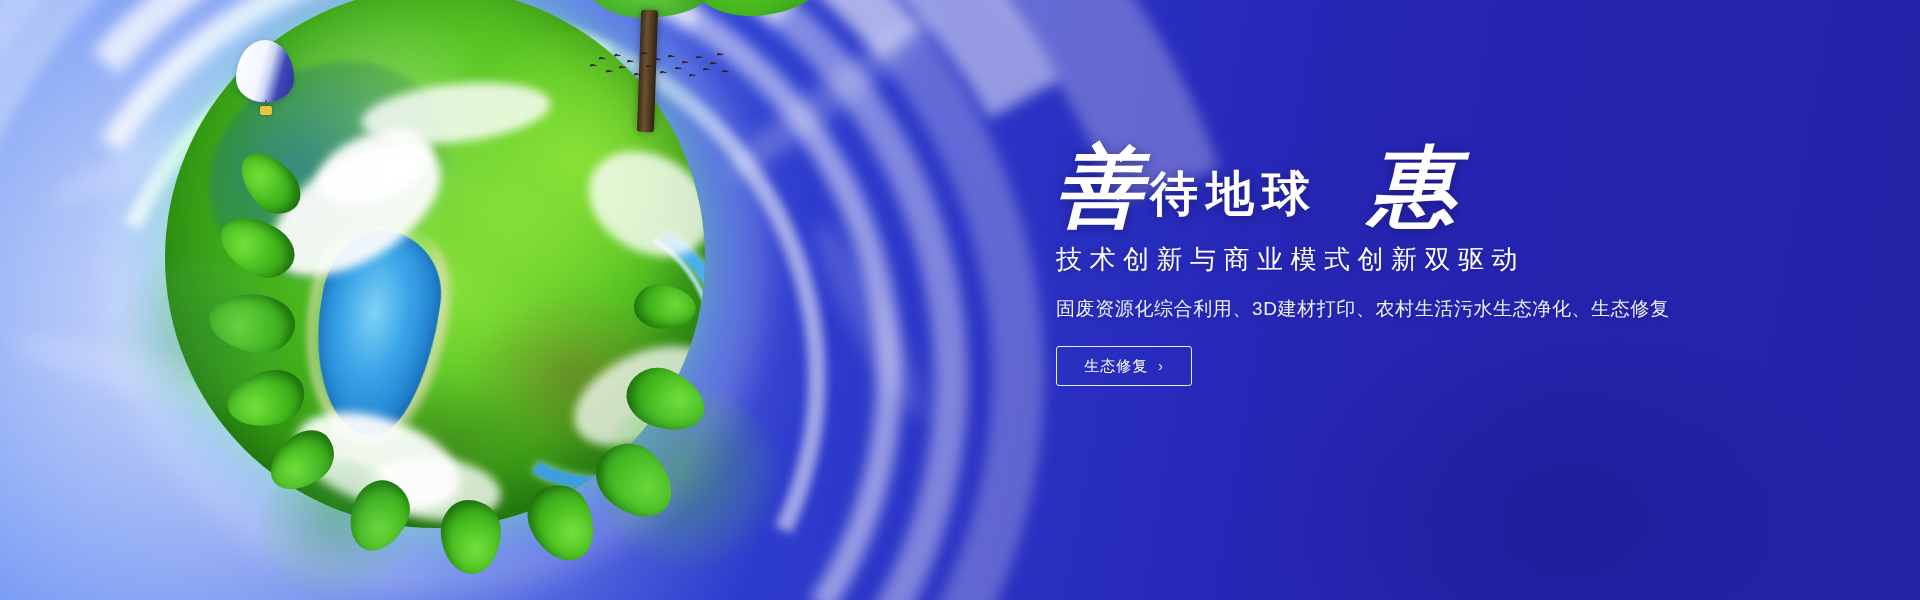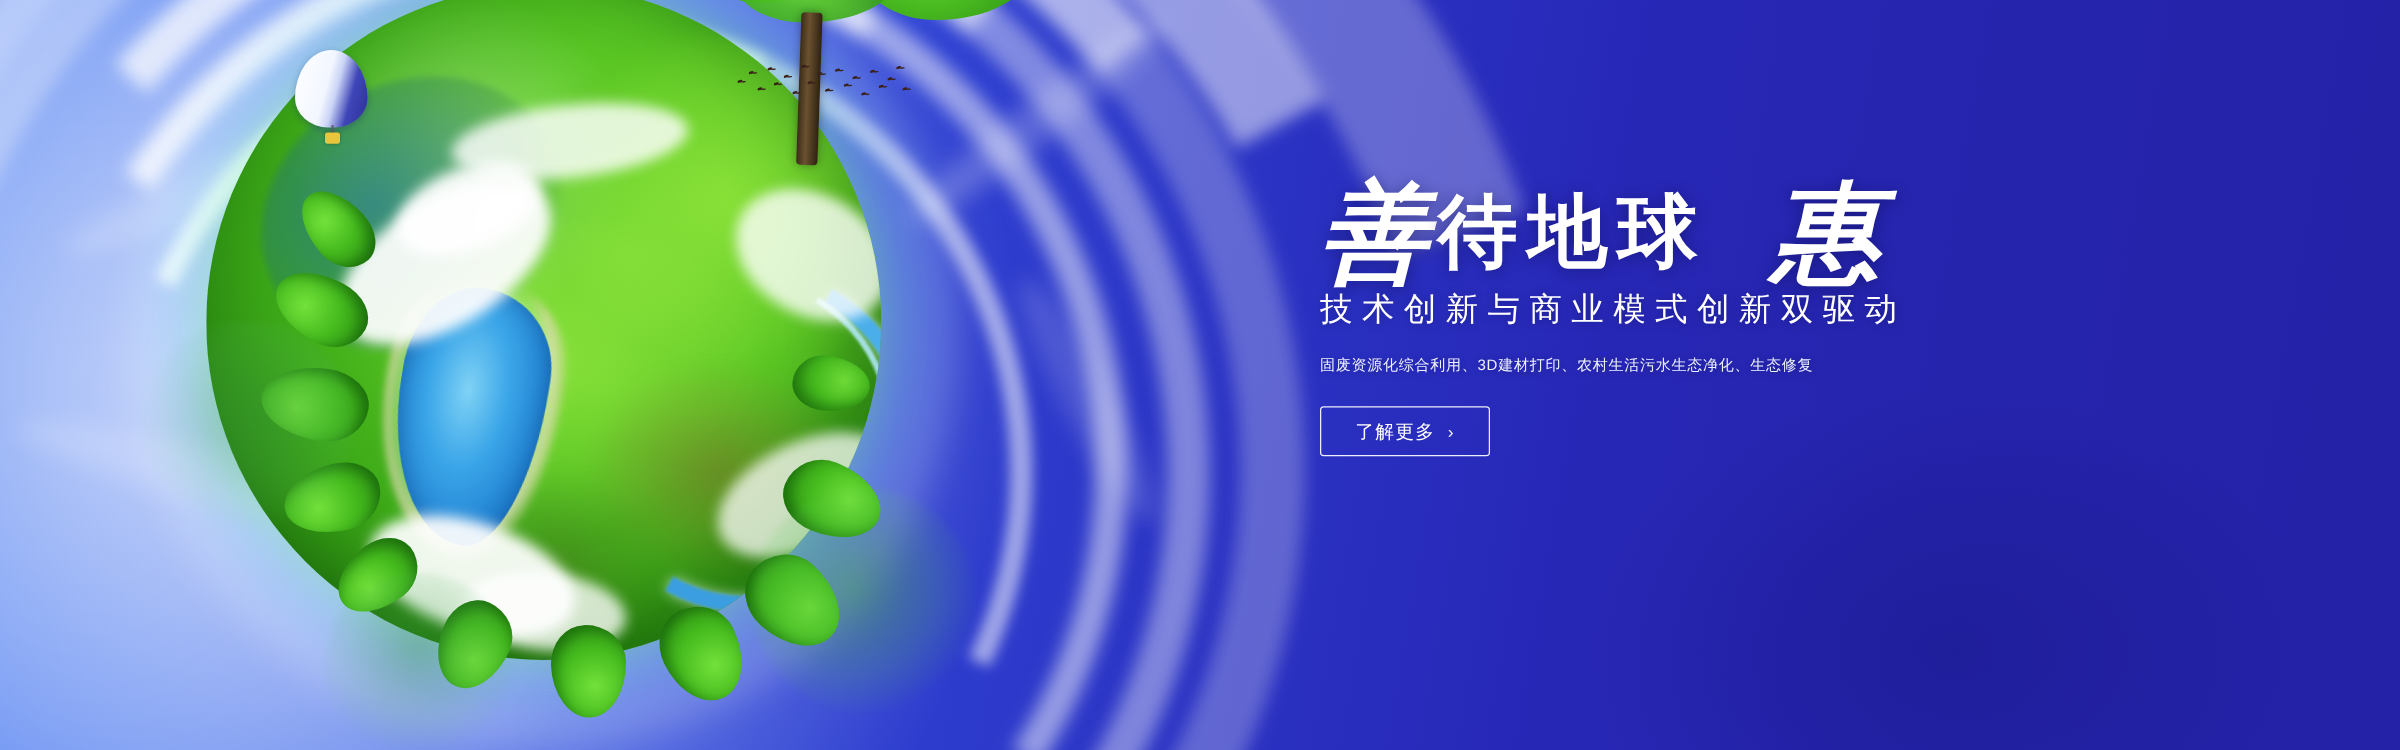--- a/index.html
+++ b/index.html
@@ -166,32 +166,32 @@
 
   #headline{display:flex;align-items:flex-end;color:#fff;white-space:nowrap;
     text-shadow:0 2px 12px rgba(10,10,70,.45);line-height:1;}
   #headline .big{
     font-family:"Liberation Serif","DejaVu Serif",serif;
     font-size:86px;font-weight:700;font-style:italic;
     letter-spacing:0;position:relative;top:6px;
   }
   #headline .small{
     font-family:"Liberation Serif","DejaVu Serif",serif;
-    font-size:64px;font-weight:600;letter-spacing:8px;
+    font-size:48px;font-weight:600;letter-spacing:8px;
     margin-left:8px;position:relative;top:-6px;
   }
   #headline .gap{width:52px;}
 
   #subtitle{
-    margin-top:6px;color:#ffffff;font-size:26px;font-weight:400;
+    margin-top:18px;color:#ffffff;font-size:26px;font-weight:400;
     letter-spacing:7.5px;white-space:nowrap;
     text-shadow:0 1px 8px rgba(10,10,70,.35);
   }
   #desc{
-    margin-top:19px;color:#eef1ff;font-size:12px;font-weight:400;
+    margin-top:19px;color:#eef1ff;font-size:19px;font-weight:400;
     letter-spacing:.6px;white-space:nowrap;
     text-shadow:0 1px 6px rgba(10,10,70,.3);
   }
   #cta{
     margin-top:24px;display:inline-flex;align-items:center;justify-content:center;
     gap:10px;width:136px;height:40px;
     border:1px solid rgba(255,255,255,.92);border-radius:3px;
     color:#fff;font-size:15px;letter-spacing:1px;background:transparent;
     cursor:pointer;box-sizing:border-box;
   }
@@ -311,18 +311,18 @@
       <span class="small">待地球</span>
       <span class="gap"></span>
       <span class="big">惠</span>
     </div>
 
     <div id="subtitle">技术创新与商业模式创新双驱动</div>
 
     <div id="desc">固废资源化综合利用、3D建材打印、农村生活污水生态净化、生态修复</div>
 
     <button id="cta">
-      <span>了解更多</span>
+      <span>生态修复</span>
       <span class="chev">›</span>
     </button>
 
   </div>
 </div>
 
 </body></html>

